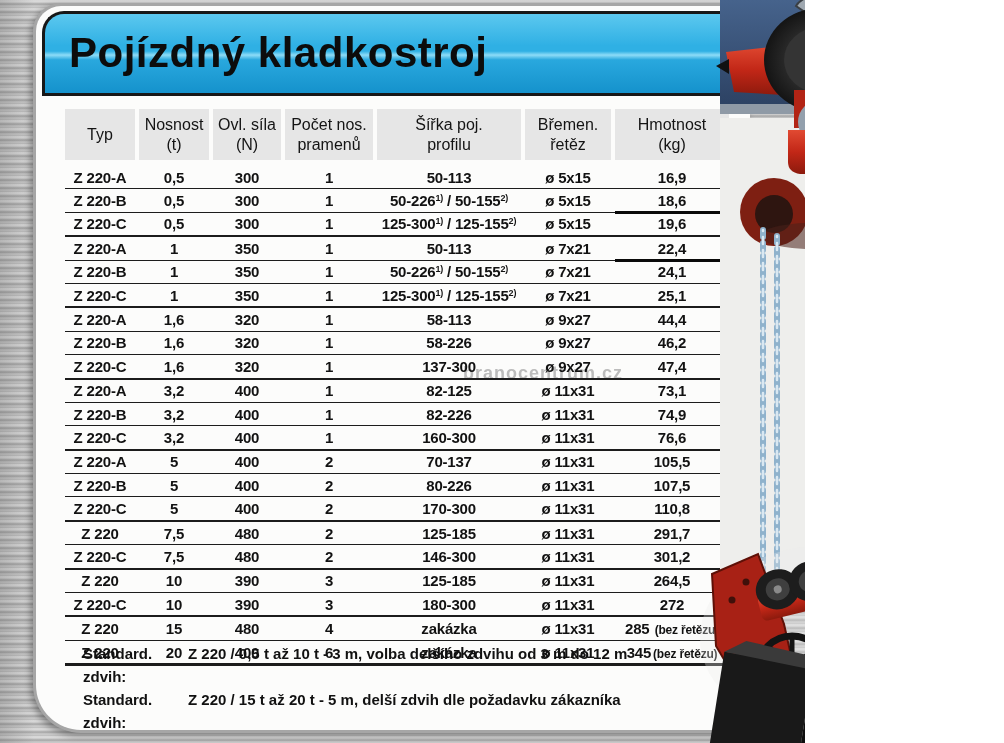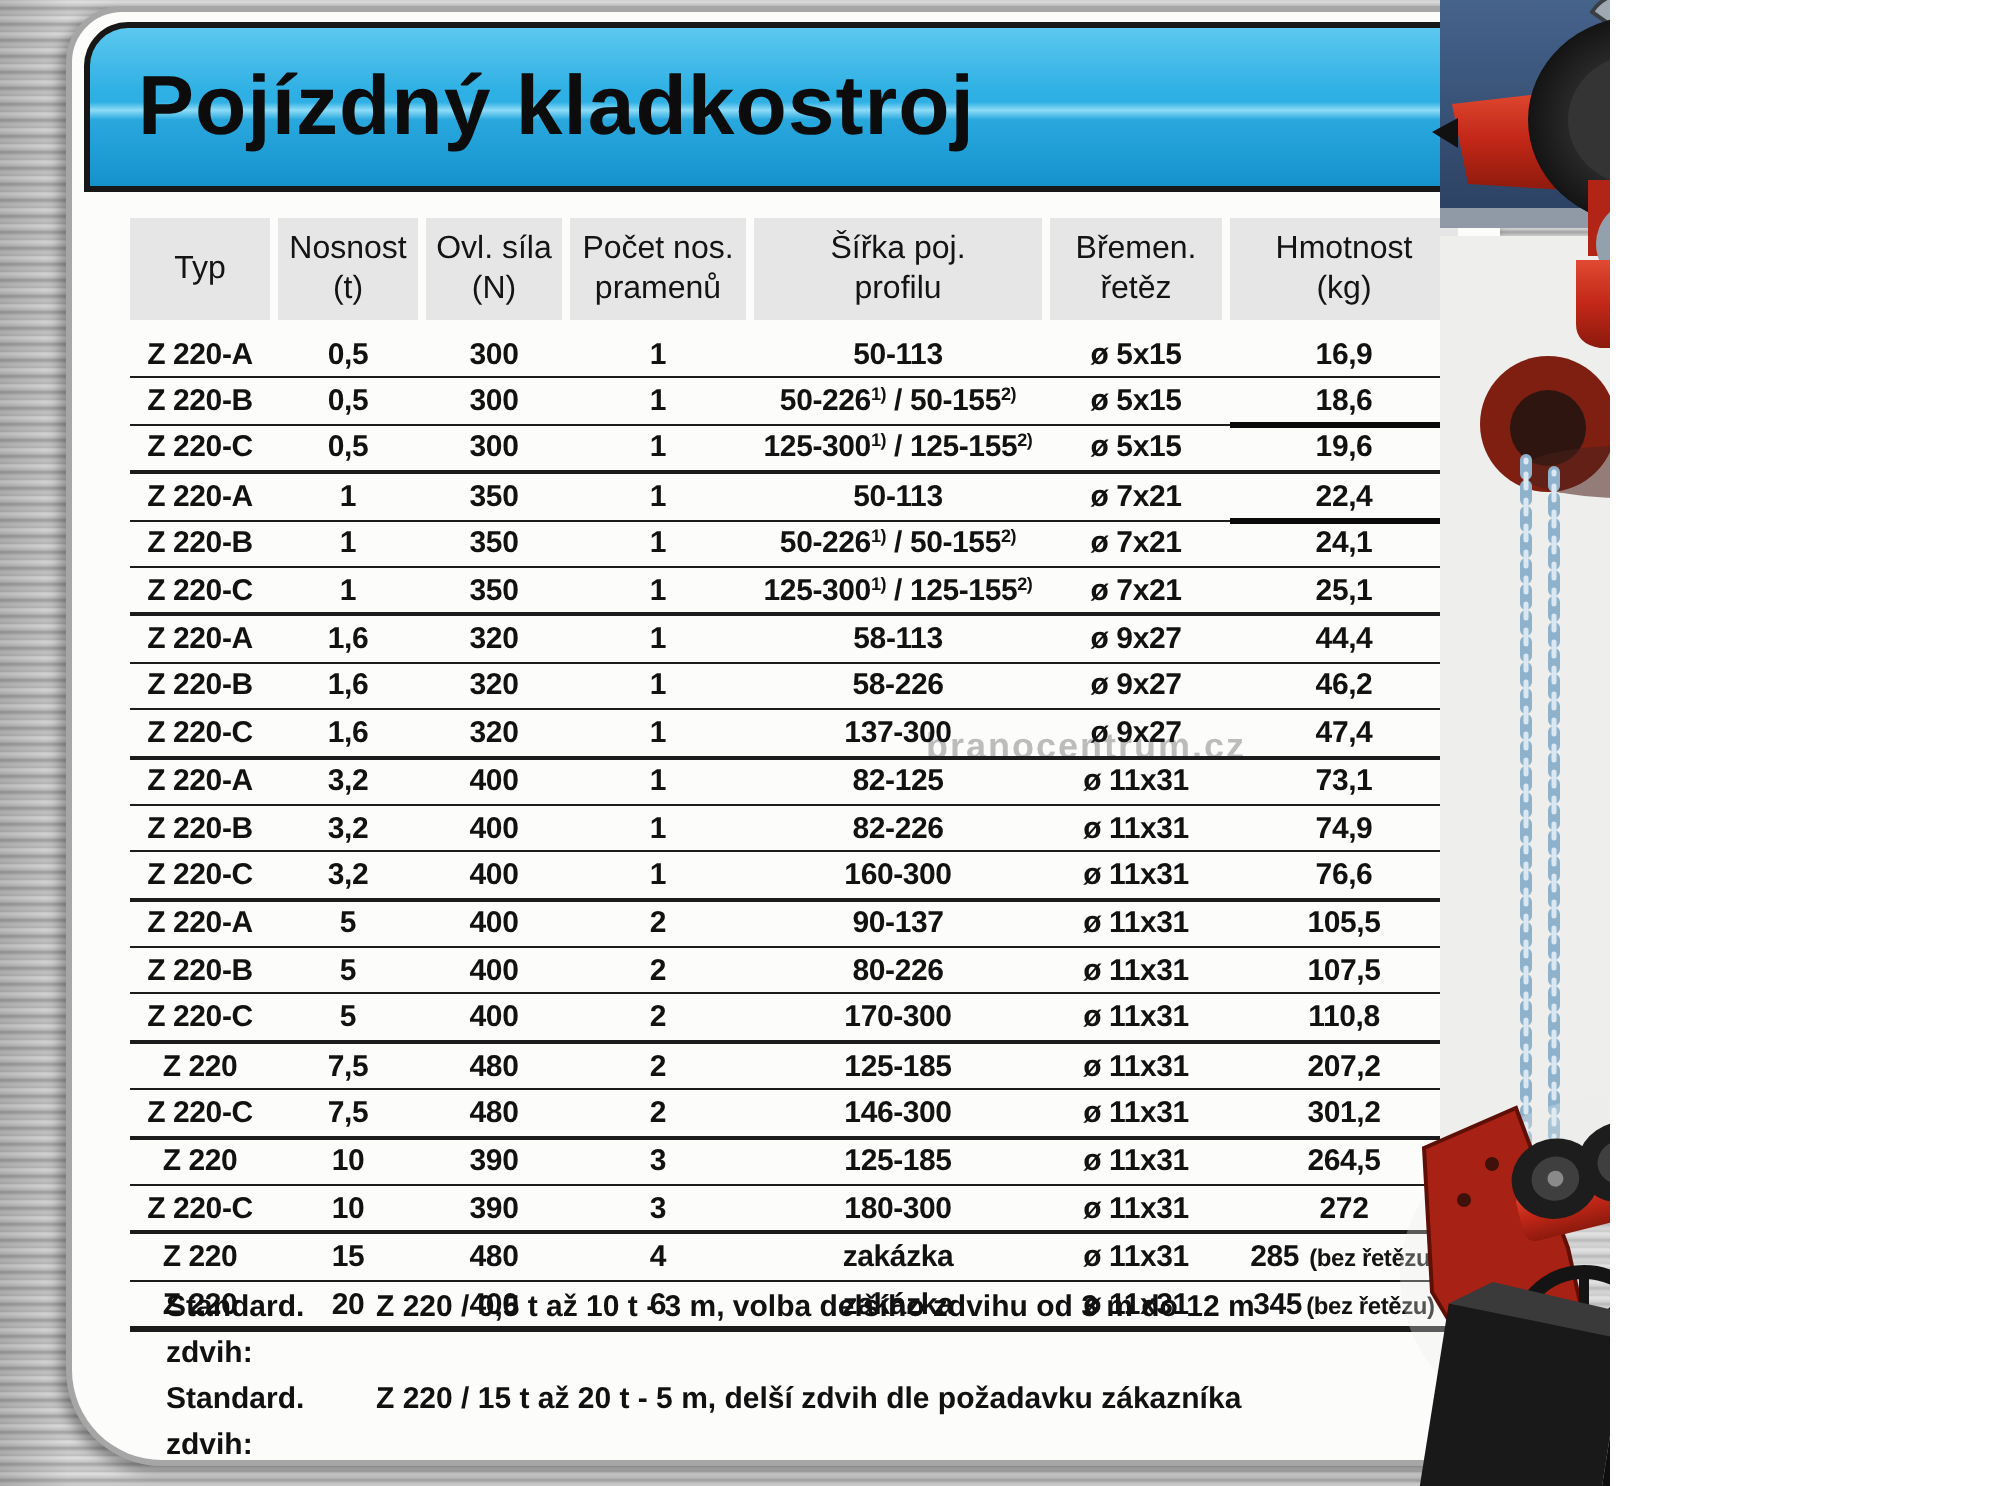--- a/index.html
+++ b/index.html
@@ -203,21 +203,21 @@
             <div class="cell c3">1</div>
             <div class="cell c4"><span>160-300</span></div>
             <div class="cell c5">ø 11x31</div>
             <div class="cell c6"><span>76,6</span></div>
           </div>
           <div class="row">
             <div class="cell c0">Z 220-A</div>
             <div class="cell c1">5</div>
             <div class="cell c2">400</div>
             <div class="cell c3">2</div>
-            <div class="cell c4"><span>90-137</span></div>
+            <div class="cell c4"><span>70-137</span></div>
             <div class="cell c5">ø 11x31</div>
             <div class="cell c6"><span>105,5</span></div>
           </div>
           <div class="row">
             <div class="cell c0">Z 220-B</div>
             <div class="cell c1">5</div>
             <div class="cell c2">400</div>
             <div class="cell c3">2</div>
             <div class="cell c4"><span>80-226</span></div>
             <div class="cell c5">ø 11x31</div>
@@ -232,21 +232,21 @@
             <div class="cell c5">ø 11x31</div>
             <div class="cell c6"><span>110,8</span></div>
           </div>
           <div class="row">
             <div class="cell c0">Z 220</div>
             <div class="cell c1">7,5</div>
             <div class="cell c2">480</div>
             <div class="cell c3">2</div>
             <div class="cell c4"><span>125-185</span></div>
             <div class="cell c5">ø 11x31</div>
-            <div class="cell c6"><span>207,2</span></div>
+            <div class="cell c6"><span>291,7</span></div>
           </div>
           <div class="row ge">
             <div class="cell c0">Z 220-C</div>
             <div class="cell c1">7,5</div>
             <div class="cell c2">480</div>
             <div class="cell c3">2</div>
             <div class="cell c4"><span>146-300</span></div>
             <div class="cell c5">ø 11x31</div>
             <div class="cell c6"><span>301,2</span></div>
           </div>

